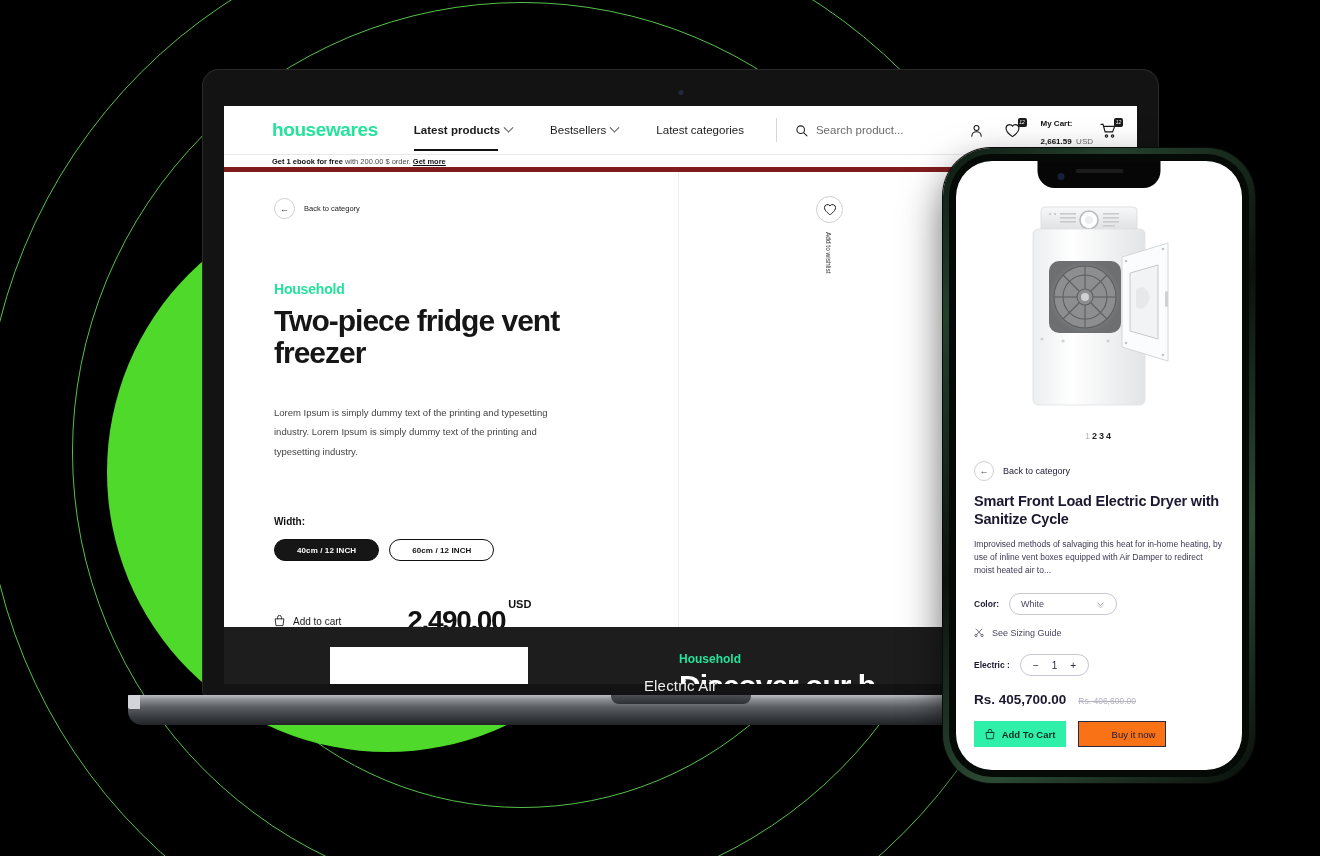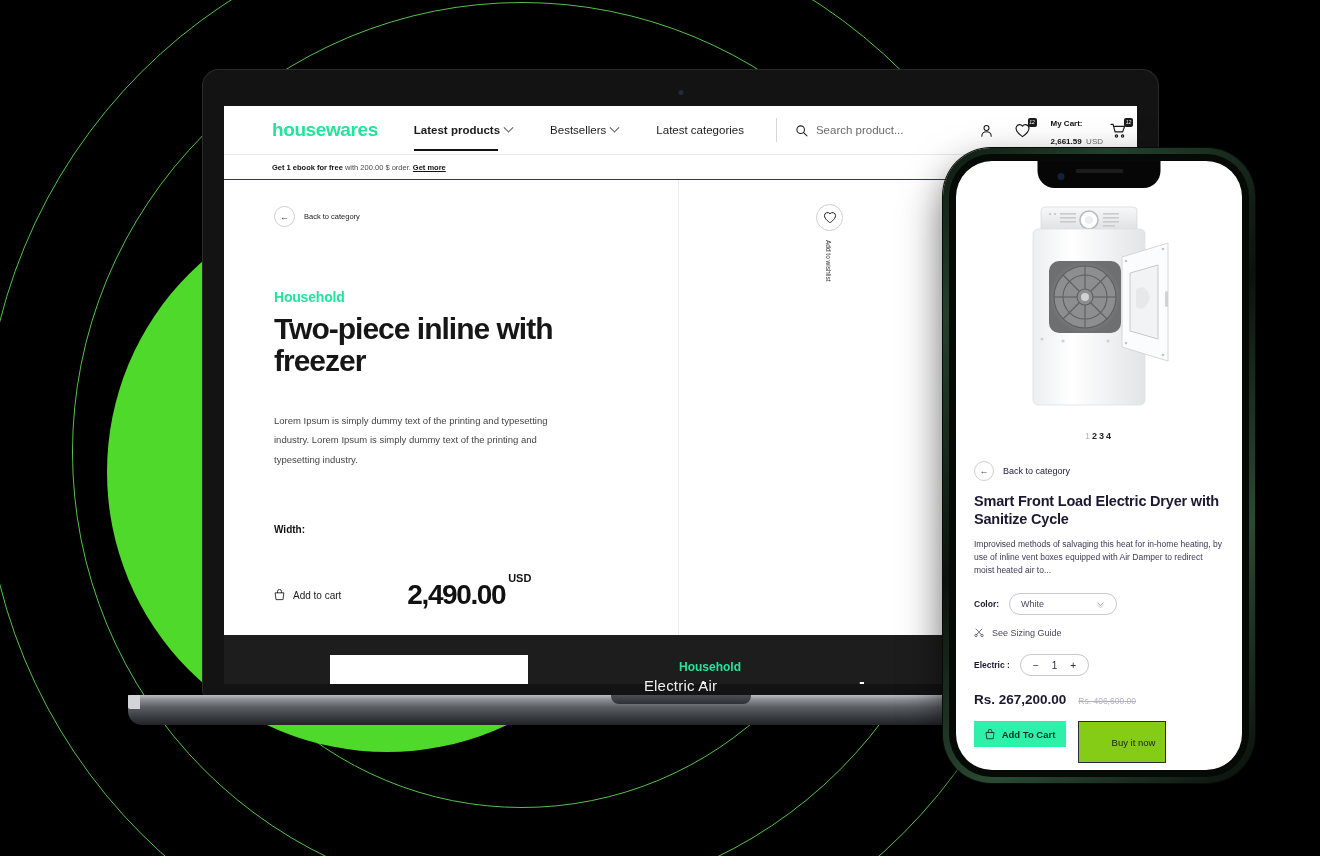--- a/index.html
+++ b/index.html
@@ -62,21 +62,21 @@
   .mb-label {
     position: absolute; left: 0; right: 0; top: 607px;
     text-align: center; color: #efefef;
     font-size: 15px; letter-spacing: .2px;
   }
 
   
   .site-top { background: #fff; }
   .nav {
     display: flex; align-items: center; height: 48px;
-    padding: 0 0 0 48px; gap: 0;
+    padding: 0 10px 0 48px; gap: 0;
   }
   .brand { color: #24e39b; font-size: 19px; font-weight: 700; letter-spacing: -.4px; }
   .nav-links { display: flex; align-items: center; gap: 38px; margin-left: 36px; }
   .nav-link {
     display: flex; align-items: center; gap: 5px;
     font-size: 11.5px; color: #1b1b1b; white-space: nowrap;
   }
   .nav-link.active { font-weight: 700; position: relative; }
   .nav-link.active::after {
     content: ""; position: absolute; left: 0; right: 14px; bottom: -15px;
@@ -93,22 +93,22 @@
     position: absolute; right: -6px; top: -5px;
     background: #1b1b1b; color: #fff; font-size: 5px; line-height: 8px;
     min-width: 9px; height: 9px; border-radius: 2px; text-align: center; padding: 0 1px;
   }
   .cart-wrap { display: flex; align-items: center; gap: 7px; }
   .cart-label { font-size: 8px; font-weight: 700; color: #111; text-align: right; line-height: 11px; }
   .cart-amt { font-size: 8px; font-weight: 700; color: #111; }
   .cart-amt span { font-weight: 400; color: #6b6b6b; }
 
   .promo-bar {
-    border-top: 1px solid #e8e8e8; border-bottom: 1px solid #7f1d1d;
-    height: 26px; display: flex; align-items: center;
+    border-top: 1px solid #e8e8e8; border-bottom: 5px solid #7f1d1d;
+    height: 18px; display: flex; align-items: center;
     padding: 0 48px; font-size: 7.5px; color: #4a4a4a;
   }
   .promo-bar b { color: #111; }
   .promo-bar a { color: #111; text-decoration: underline; font-weight: 700; margin-left: 2px; }
   .promo-right { margin-left: auto; font-weight: 700; color: #111; text-decoration: underline; font-size: 7.5px; }
 
   
   .prod-wrap { position: relative; height: 455px; display: flex; }
   .prod-left {
     width: 455px; border-right: 1px solid #ededed;
@@ -226,22 +226,22 @@
   }
   .ph-price-row { display: flex; align-items: baseline; gap: 12px; margin-top: 16px; }
   .ph-price { font-size: 13.5px; font-weight: 700; color: #1b1830; }
   .ph-compare { font-size: 8.5px; color: #b4b1c2; text-decoration: line-through; }
   .ph-btns { display: flex; gap: 12px; margin-top: 14px; }
   .ph-atc {
     background: #2ff0a8; color: #0f2e22; font-size: 9.5px; font-weight: 700;
     height: 26px; width: 92px; display: flex; align-items: center; justify-content: center; gap: 7px;
   }
   .ph-buy {
-    background: #84cc16; border: 1px solid #2b2840; color: #1b1830; font-size: 9.5px;
-    height: 42px; width: 88px; display: flex; align-items: center; justify-content: center; padding-left: 23px;
+    background: #f97316; border: 1px solid #2b2840; color: #1b1830; font-size: 9.5px;
+    height: 26px; width: 88px; display: flex; align-items: center; justify-content: center; padding-left: 23px;
   }
   svg { display: block; }
 </style>
 </head>
 <body>
 
 <div id="stage">
 
   <div class="ring r1"></div>
   <div class="ring r2"></div>
@@ -322,24 +322,28 @@
       </div>
 
       <div class="prod-wrap">
         <div class="prod-left">
           <div class="back-row">
             <span class="circ-btn">←</span>
             <span class="back-label">Back to category</span>
           </div>
 
           <div class="cat-tag">Household</div>
-          <div class="prod-title">Two-piece inline with freezer</div>
+          <div class="prod-title">Two-piece fridge vent freezer</div>
           <div class="prod-desc">Lorem Ipsum is simply dummy text of the printing and typesetting industry. Lorem Ipsum is simply dummy text of the printing and typesetting industry.</div>
 
           <div class="width-label">Width:</div>
+          <div class="chips">
+            <div class="chip sel">40cm / 12 INCH</div>
+            <div class="chip">60cm / 12 INCH</div>
+          </div>
 
           <div class="buy-row">
             <div class="add-cart">
               <svg width="11" height="12" viewBox="0 0 20 22" fill="none" stroke="#1b1b1b" stroke-width="1.6">
                 <path d="M2 7h16l-1.6 12.5H3.6L2 7z"></path>
                   <path d="M6.5 7V4.2A3.5 3.5 0 0 1 13.5 4.2V7" stroke-linecap="round"></path>
               </svg>
               <span>Add to cart</span>
             </div>
             <div class="price">
@@ -569,21 +573,21 @@
         <div class="ph-row">
           <span class="ph-lbl">Electric :</span>
           <div class="ph-qty">
             <span>−</span>
             <span>1</span>
             <span>+</span>
           </div>
         </div>
 
         <div class="ph-price-row">
-          <span class="ph-price">Rs. 267,200.00</span>
+          <span class="ph-price">Rs. 405,700.00</span>
           <span class="ph-compare">Rs. 406,600.00</span>
         </div>
 
         <div class="ph-btns">
           <div class="ph-atc">
             <svg width="10" height="11" viewBox="0 0 20 22" fill="none" stroke="#0f2e22" stroke-width="1.7">
               <path d="M2 7h16l-1.6 12.5H3.6L2 7z"></path>
                 <path d="M6.5 7V4.2A3.5 3.5 0 0 1 13.5 4.2V7" stroke-linecap="round"></path>
             </svg>
             <span>Add To Cart</span>

